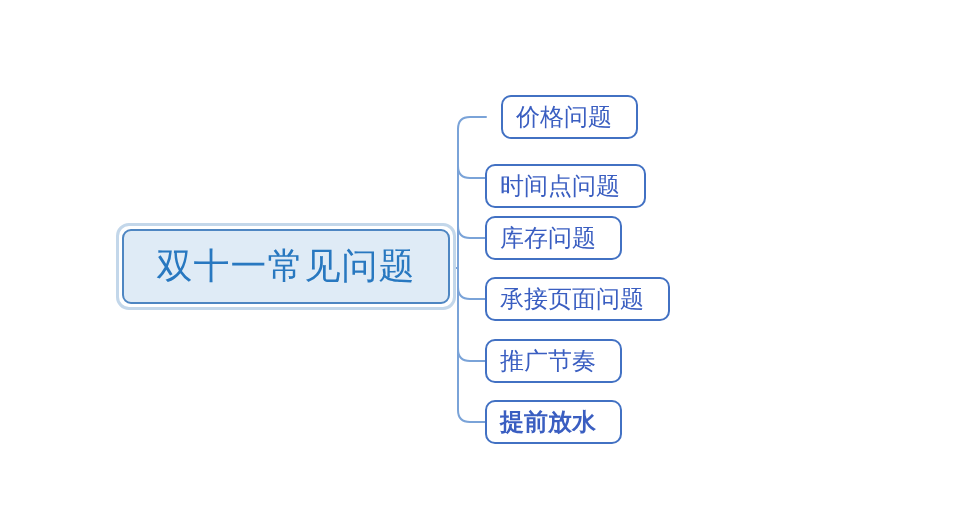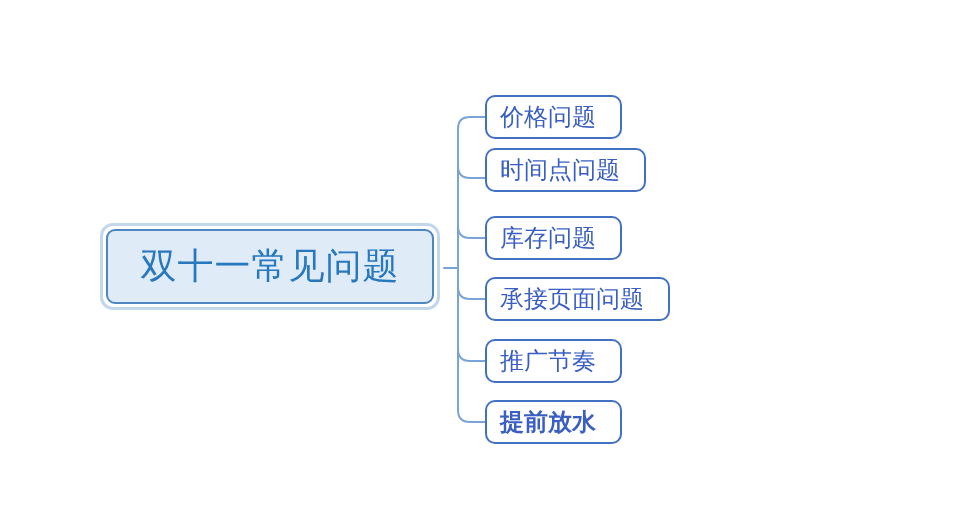--- a/index.html
+++ b/index.html
@@ -25,21 +25,21 @@
   }
   svg.connectors path {
     fill: none;
     stroke: var(--connector, #7aa3d8);
     stroke-width: 2;
     stroke-linecap: round;
   }
   
   .root-node {
     position: absolute;
-    left: 100px;
+    left: 116px;
     top: 223px;
     width: 340px;
     height: 87px;
     box-sizing: border-box;
     border: 3px solid var(--root-outer, #c3d7ea);
     border-radius: 13px;
     padding: 3px;
     background: #ffffff;
     cursor: pointer;
   }
@@ -73,22 +73,22 @@
     display: flex;
     align-items: center;
     cursor: pointer;
   }
   .topic .topic-label {
     font-size: 24px;
     line-height: 1;
     color: var(--topic-text, #3a5ec1);
     white-space: nowrap;
   }
-  .topic.t1 { top: 95px; }
-  .topic.t2 { top: 148px; }
+  .topic.t1 { top: 95px; margin-left: 16px; }
+  .topic.t2 { top: 164px; }
   .topic.t3 { top: 216px; }
   .topic.t4 { top: 277px; }
   .topic.t5 { top: 339px; }
   .topic.t6 { top: 400px; font-weight: bold; }
 </style>
 </head>
 <body>
 
 <div class="stage">
 

